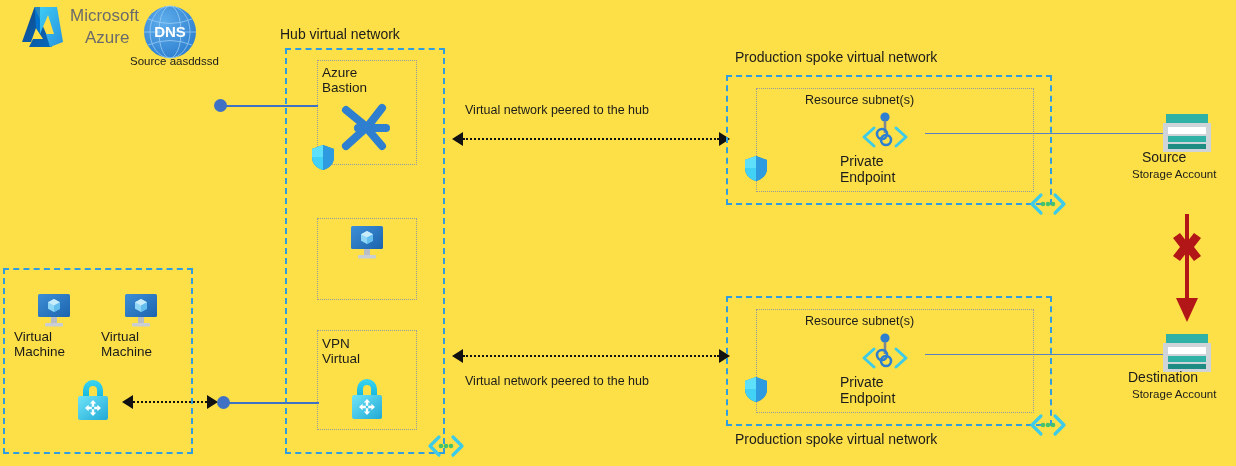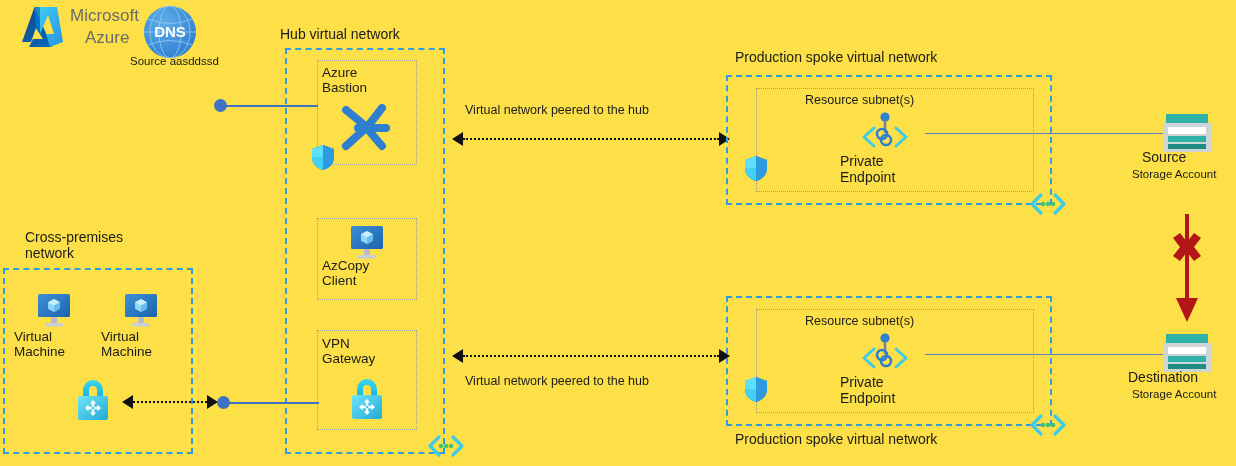--- a/index.html
+++ b/index.html
@@ -179,26 +179,24 @@
         </linearGradient>
       </defs>
       <rect x="4" y="1" width="32" height="23" rx="1.5" fill="url(#mong)"></rect>
       <path d="M20 6 L26 9.3 V15.7 L20 19 L14 15.7 V9.3 Z" fill="#8FD6F7"></path>
       <path d="M20 6 L26 9.3 L20 12.6 L14 9.3 Z" fill="#C9ECFB"></path>
       <path d="M20 12.6 L26 9.3 V15.7 L20 19 Z" fill="#63BEEE"></path>
       <rect x="17" y="24" width="6" height="6" fill="#B9BEC4"></rect>
       <rect x="11" y="30" width="18" height="3.5" rx="1.2" fill="#C9CED4"></rect>
     </svg>
   </div>
-  <div class="lbl lbl-13" style="left:322px; top:258px; width:90px;">AzCopy
-Client</div>
 
   <div class="subnet" style="left:317px; top:330px; width:100px; height:100px;"></div>
   <div class="lbl lbl-13" style="left:322px; top:336px; width:90px;">VPN
-Gateway</div>
+Virtual</div>
   <div class="abs" style="left:345px; top:374px;">
     <svg width="44" height="48" viewBox="0 0 44 48">
       <defs>
         <linearGradient id="lk1" x1="0" y1="0" x2="0" y2="1">
           <stop offset="0%" stop-color="#3BD5F0"></stop>
           <stop offset="100%" stop-color="#17B8DE"></stop>
         </linearGradient>
         <linearGradient id="lk2" x1="0" y1="0" x2="1" y2="1">
           <stop offset="0%" stop-color="#6FE4F7"></stop>
           <stop offset="100%" stop-color="#21A9D6"></stop>
@@ -222,22 +220,20 @@
         <polyline points="29,5 38,14 29,23"></polyline>
       </g>
       <g fill="#46C26B">
         <circle cx="17" cy="14" r="2.3"></circle>
         <circle cx="22" cy="14" r="2.3"></circle>
         <circle cx="27" cy="14" r="2.3"></circle>
       </g>
     </svg>
   </div>
 
-  <div class="lbl lbl-13" style="left:25px; top:230px; width:145px; font-size:14px;">Cross-premises
-network</div>
   <div class="vnet" style="left:3px; top:268px; width:190px; height:186px;"></div>
 
   <div class="abs" style="left:34px; top:293px;">
     <svg width="40" height="36" viewBox="0 0 40 36">
       <rect x="4" y="1" width="32" height="23" rx="1.5" fill="url(#mong)"></rect>
       <path d="M20 6 L26 9.3 V15.7 L20 19 L14 15.7 V9.3 Z" fill="#8FD6F7"></path>
       <path d="M20 6 L26 9.3 L20 12.6 L14 9.3 Z" fill="#C9ECFB"></path>
       <path d="M20 12.6 L26 9.3 V15.7 L20 19 Z" fill="#63BEEE"></path>
       <rect x="17" y="24" width="6" height="6" fill="#B9BEC4"></rect>
       <rect x="11" y="30" width="18" height="3.5" rx="1.2" fill="#C9CED4"></rect>

